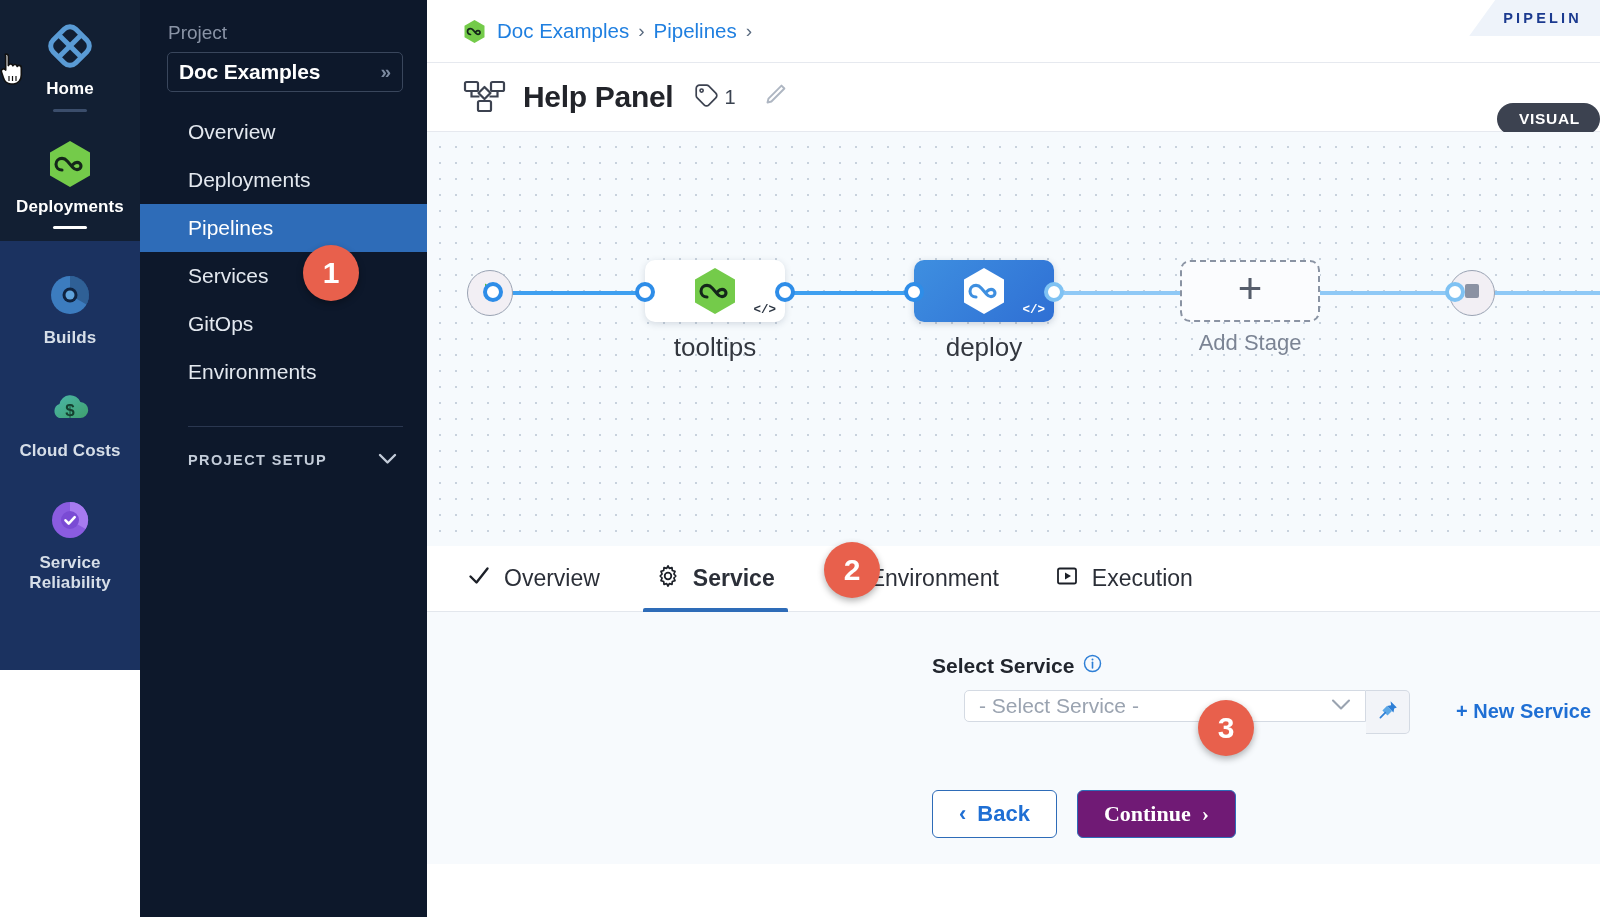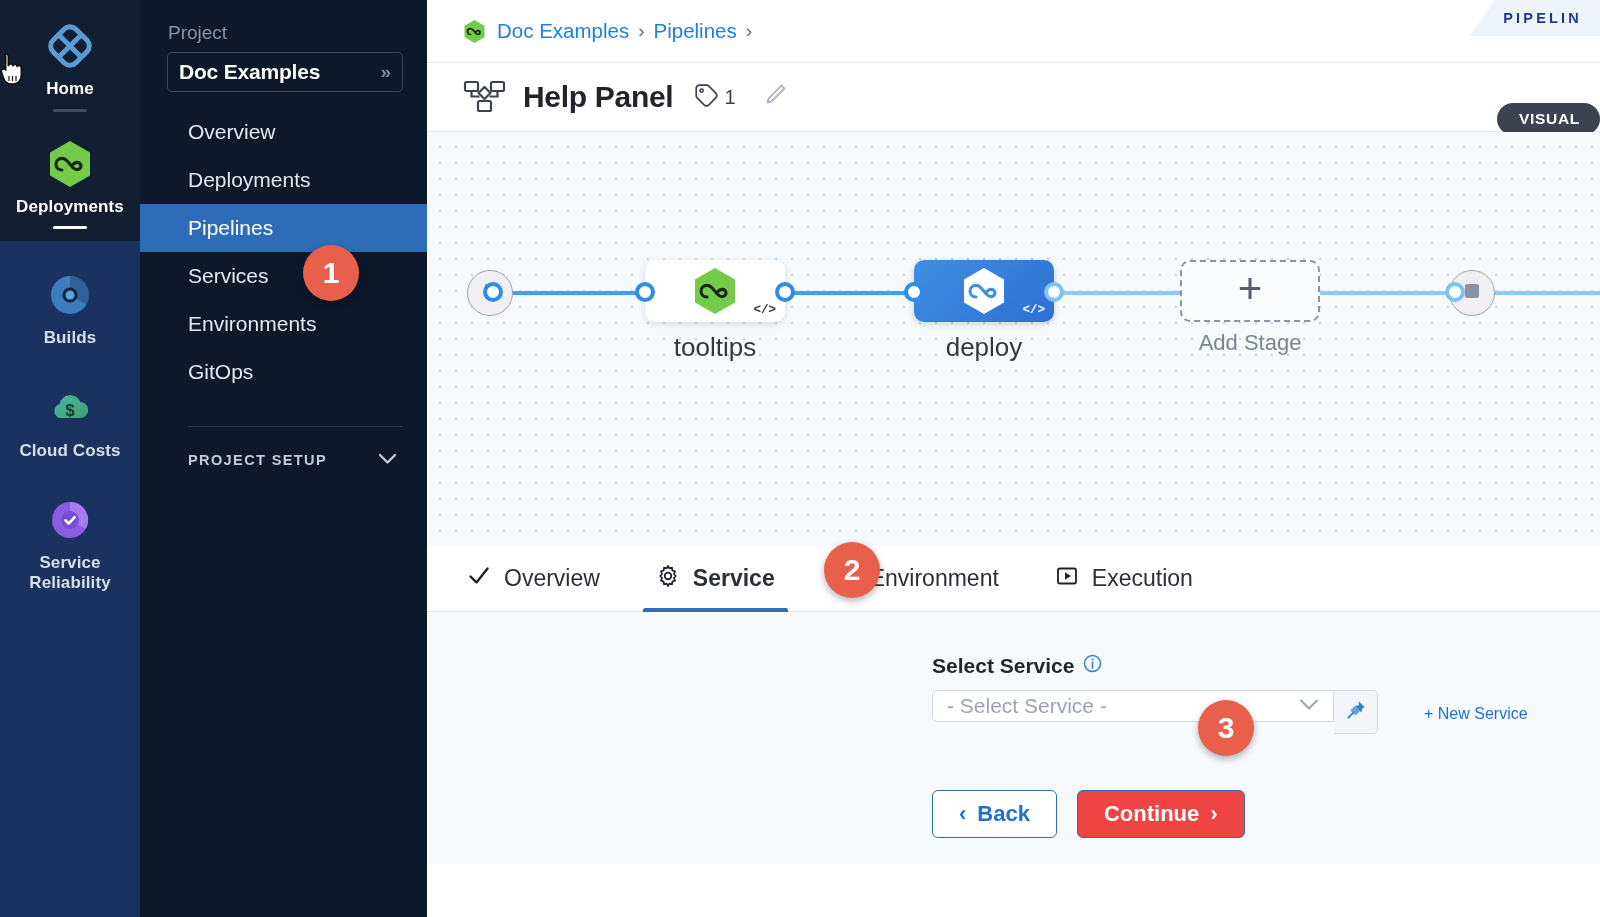--- a/index.html
+++ b/index.html
@@ -5,21 +5,21 @@
   * { box-sizing: border-box; margin: 0; padding: 0; }
   html, body {
     width: 1600px; height: 917px;
     font-family: "Liberation Sans", sans-serif;
     overflow: hidden; background: #fff;
   }
   .app { position: relative; width: 1600px; height: 917px; display: flex; }
 
   
   .rail {
-    width: 140px; flex: 0 0 140px; height: 917px;
+    width: 140px; flex: 0 0 140px; height: 670px;
     background: #1B3260; position: relative;
   }
   .rail-top { background: #121F33; padding-top: 10px; padding-bottom: 6px; }
   .rail-item {
     display: flex; flex-direction: column; align-items: center;
     padding: 12px 4px 6px; cursor: pointer;
   }
   .rail-item .ic { width: 48px; height: 48px; display: flex; align-items: center; justify-content: center; }
   .rail-label {
     margin-top: 9px; font-size: 17px; color: #D6DEE8; font-weight: 600;
@@ -155,39 +155,39 @@
   .field-row { display: flex; align-items: flex-end; padding-left: 505px; }
   .field-label {
     display: flex; align-items: center; gap: 9px;
     font-size: 21px; color: #22262E; font-weight: 600; margin-bottom: 12px;
   }
   .sel-wrap { display: flex; }
   .sel-box {
     width: 402px; height: 32px; background: #fff;
     border: 1px solid #D4DAE3; border-radius: 5px 0 0 5px;
     display: flex; align-items: center; justify-content: space-between;
-    padding: 0 14px; cursor: pointer;
+    padding: 0 14px; cursor: pointer; margin-left: 32px;
   }
   .sel-box .ph { color: #9AA3B0; font-size: 21px; }
   .pin-box {
     width: 44px; height: 44px; background: #F2F4F8;
     border: 1px solid #D4DAE3; border-left: none; border-radius: 0 5px 5px 0;
     display: flex; align-items: center; justify-content: center; cursor: pointer;
   }
   .newlink {
-    color: #1F6FD4; font-size: 16px; font-weight: 400; cursor: pointer;
+    color: #1F6FD4; font-size: 20px; font-weight: 700; cursor: pointer;
     margin-left: 46px; margin-bottom: 11px; white-space: nowrap;
   }
   .btnrow { display: flex; gap: 20px; padding-left: 505px; margin-top: 56px; }
   .btn {
     height: 48px; border-radius: 6px; display: flex; align-items: center;
     gap: 11px; padding: 0 26px; font-size: 22px; font-weight: 700; cursor: pointer;
   }
   .btn.ghost { background: #fff; border: 1.5px solid #2E6CB8; color: #1F6FD4; }
-  .btn.primary { background: #ef4444; border: 1.5px solid #2E6CB8; color: #fff; }
+  .btn.primary { background: #701a75; border: 1.5px solid #2E6CB8; color: #fff; font-family: Liberation Serif, serif; }
 
   
   .stepbadge {
     position: absolute; width: 56px; height: 56px; border-radius: 50%;
     background: #E8604C; color: #fff; font-size: 30px; font-weight: 600;
     display: flex; align-items: center; justify-content: center;
     box-shadow: 0 3px 7px rgba(0,0,0,.3); z-index: 60;
   }
 
   
@@ -284,24 +284,24 @@
       <div class="nav-item">
           <span>Deployments</span>
         </div>
       <div class="nav-item sel">
           <span>Pipelines</span>
         </div>
       <div class="nav-item">
           <span>Services</span>
         </div>
       <div class="nav-item">
+          <span>GitOps</span>
+        </div>
+      <div class="nav-item">
           <span>Environments</span>
-        </div>
-      <div class="nav-item">
-          <span>GitOps</span>
         </div>
     </div>
 
     <div class="nav-sep"></div>
 
     <div class="nav-setup">
       <span>PROJECT SETUP</span>
       <span class="cv">
         <svg width="19" height="12" viewBox="0 0 19 12">
             <path d="M2 2l7.5 7.5L17 2" fill="none" stroke="#C3CCD9" stroke-width="2.4" stroke-linecap="round" stroke-linejoin="round"></path>

